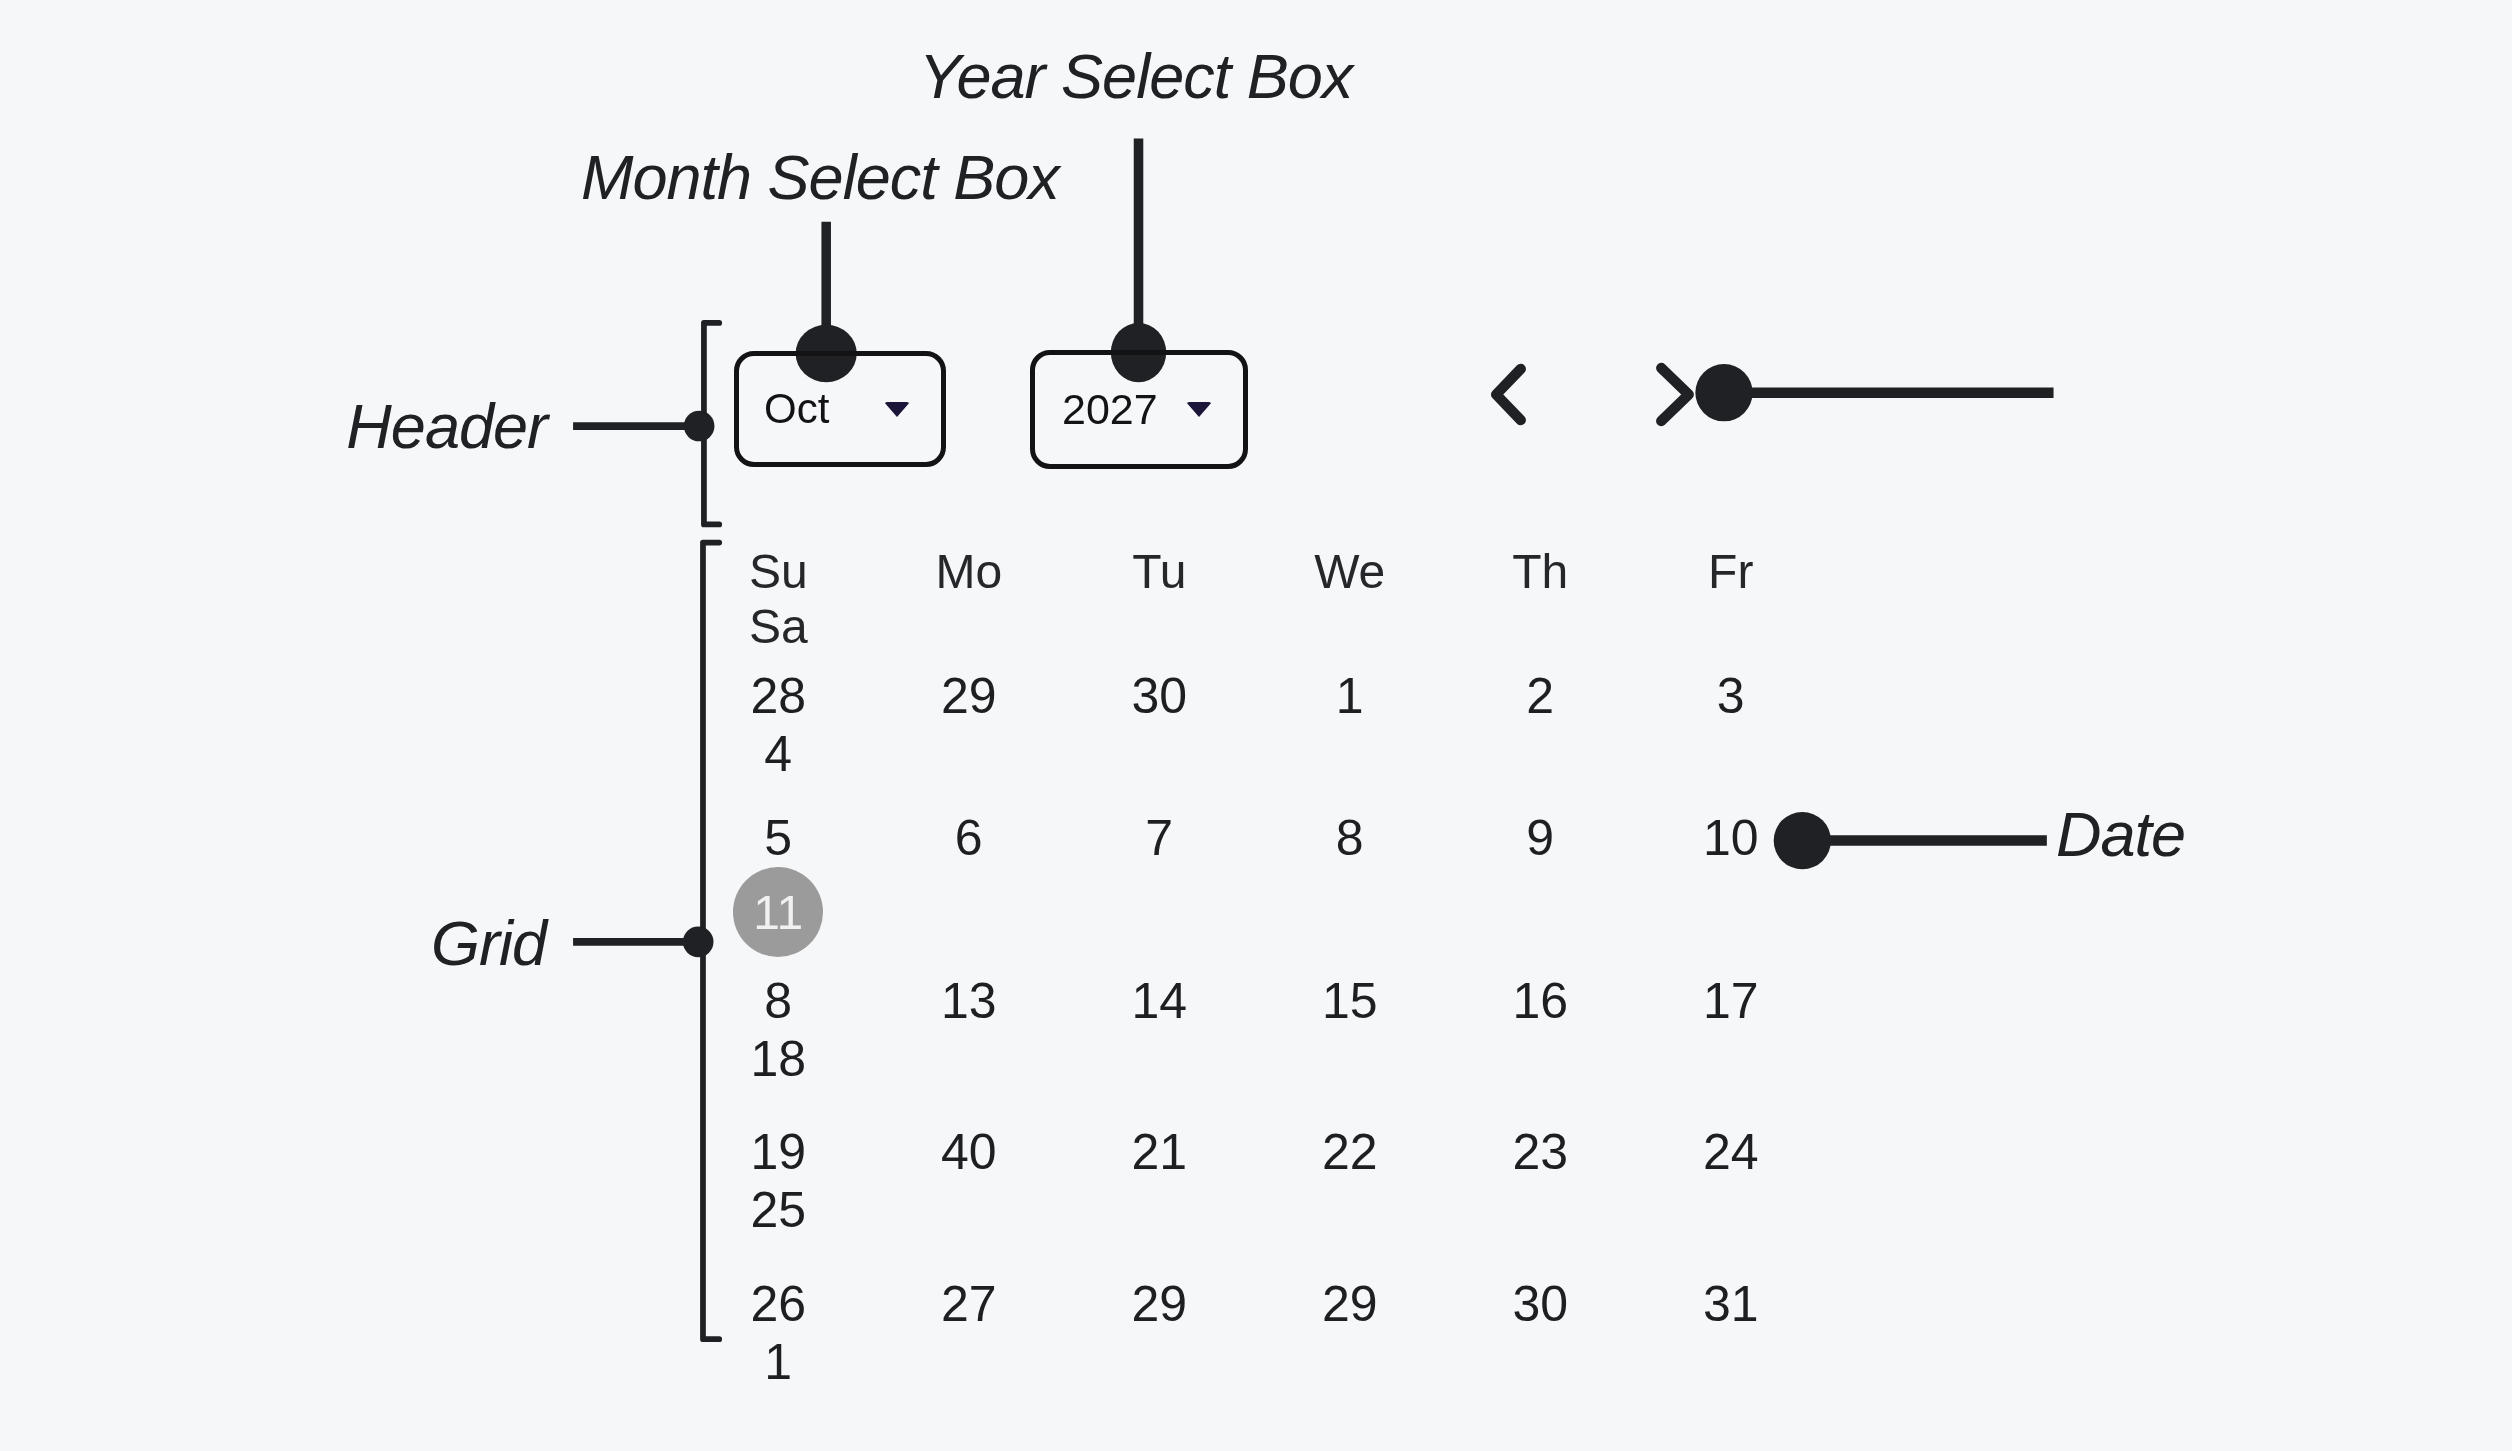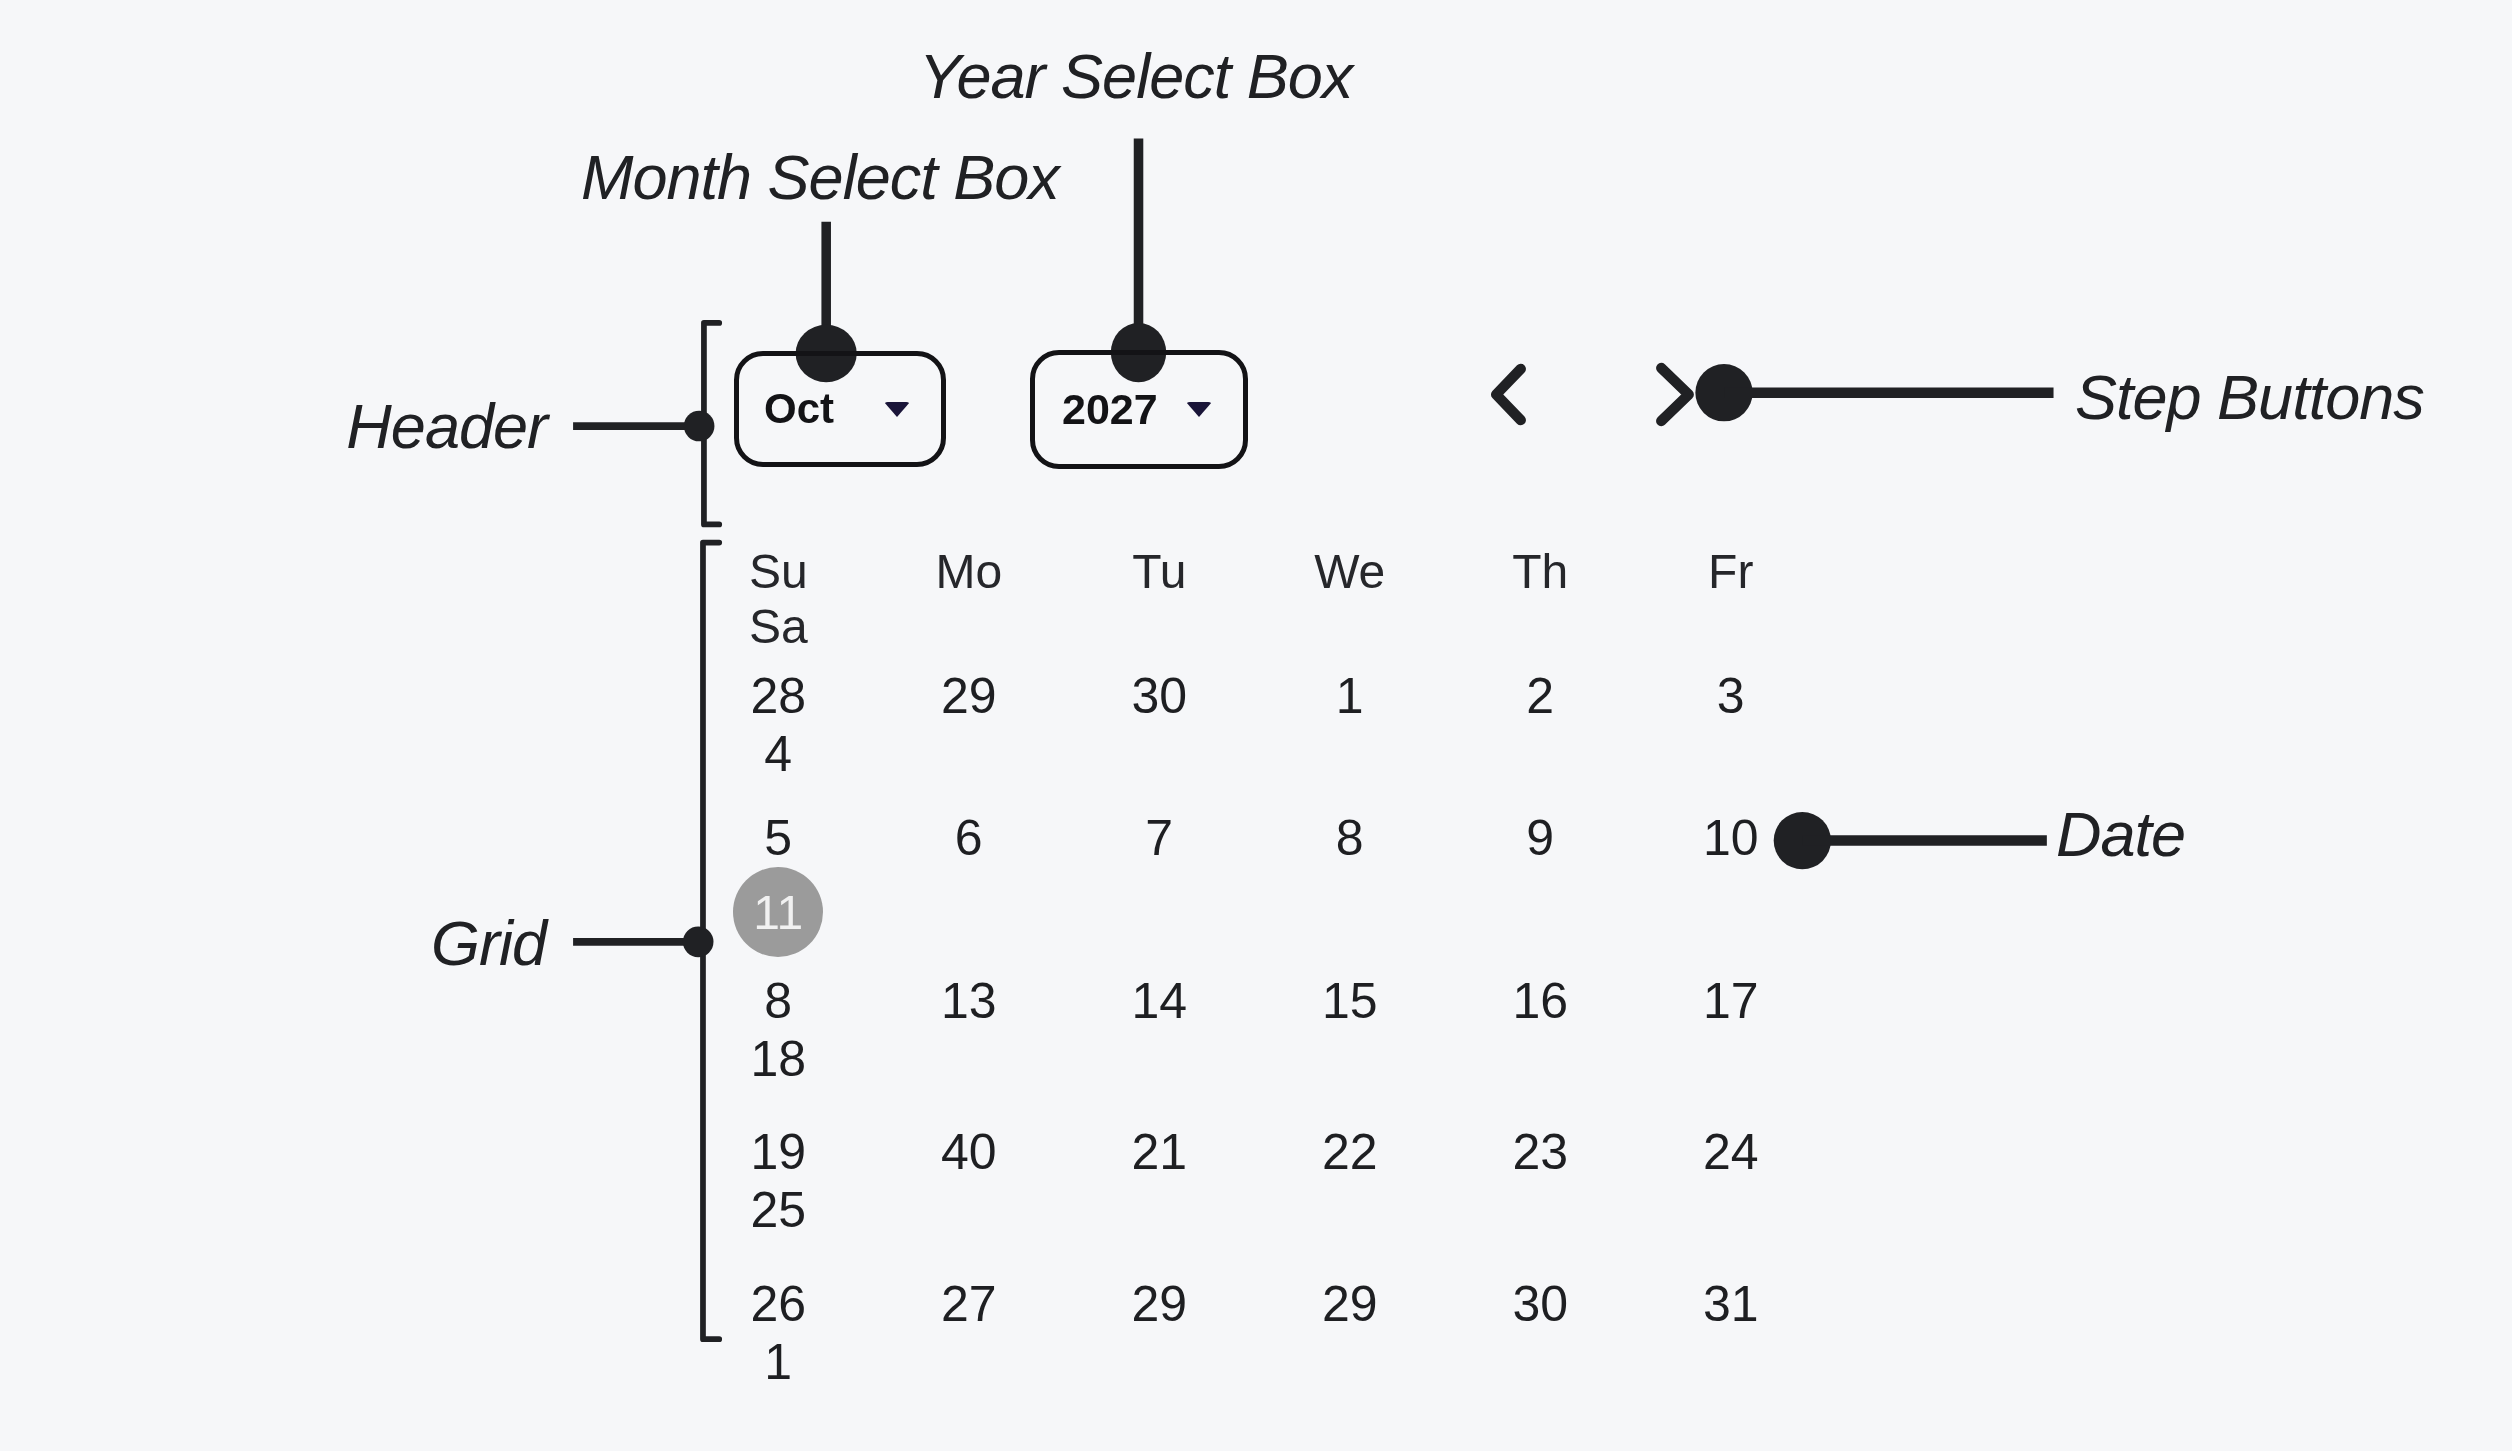--- a/index.html
+++ b/index.html
@@ -27,23 +27,23 @@
   .label-month{left:581px;top:146px;}
   .label-year{left:919px;top:45px;}
   .label-header{right:1965px;top:395px;}
   .label-grid{right:1966px;top:912px;}
   .label-step{left:2075px;top:366px;}
   .label-date{left:2056px;top:803px;}
 
   .select-box{
     position:absolute;box-sizing:border-box;
     display:flex;align-items:center;justify-content:space-between;
-    border:5.7px solid var(--box-border);border-radius:29px;
+    border:5.7px solid var(--box-border);border-radius:20px;
     background:transparent;cursor:pointer;
-    font-family:"Liberation Sans", sans-serif;color:var(--box-border);font-weight:bold;
+    font-family:"Liberation Sans", sans-serif;color:var(--box-border);
   }
   .select-box.month{left:734px;top:351px;width:212px;height:116px;padding:0 31.5px 0 25px;font-size:42px;}
   .select-box.year{left:1030px;top:350px;width:218px;height:119px;padding:0 31px 0 27px;font-size:43px;}
   .caret{
     width:0;height:0;flex:0 0 auto;
     border-left:13.4px solid transparent;border-right:13.4px solid transparent;
     border-top:15.3px solid var(--caret);border-radius:3.8px;
   }
 
   .step-btn{
@@ -95,21 +95,20 @@
     <line x1="1805" y1="411" x2="2150" y2="411" stroke-width="11"></line>
 
     <circle cx="1887" cy="880" r="30" fill="#202124" stroke="none"></circle>
     <line x1="1887" y1="880" x2="2143" y2="880" stroke-width="11"></line>
   </svg>
 
   <div class="label label-month">Month Select Box</div>
   <div class="label label-year">Year Select Box</div>
   <div class="label label-header">Header</div>
   <div class="label label-grid">Grid</div>
-  <div class="label label-step">Step Buttons</div>
   <div class="label label-date">Date</div>
 
   <button class="select-box month">
     <span>Oct</span>
     <span class="caret"></span>
   </button>
   <button class="select-box year">
     <span>2027</span>
     <span class="caret"></span>
   </button>

